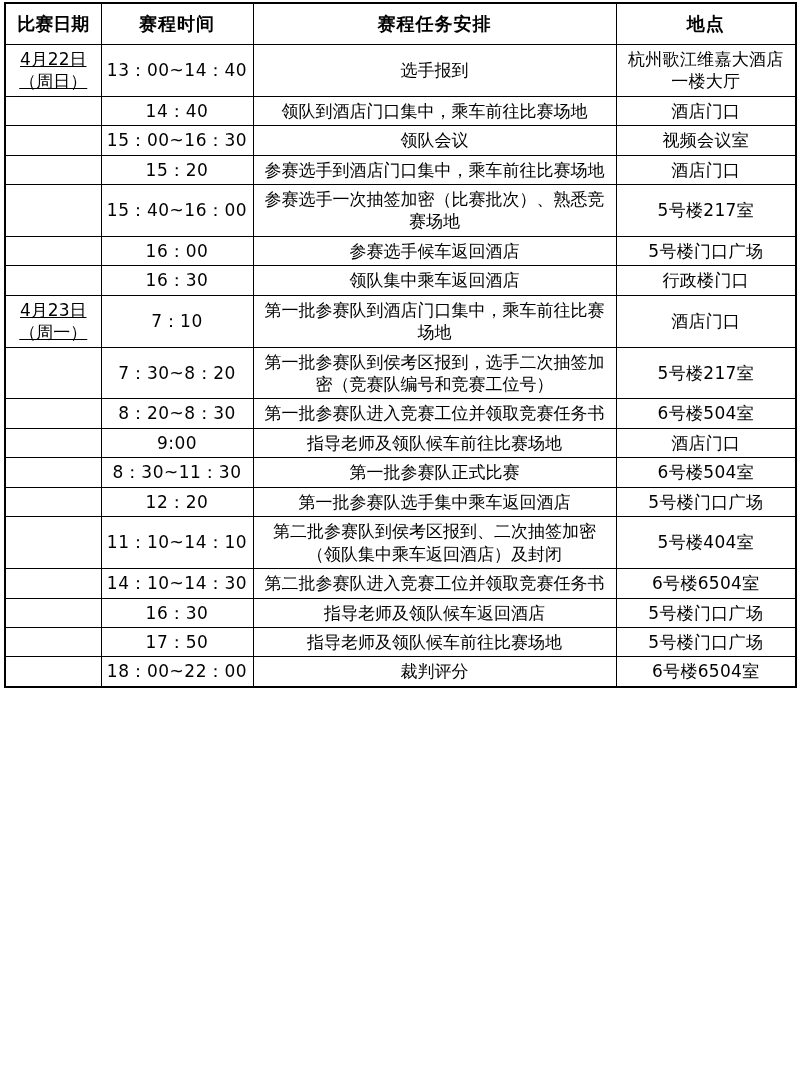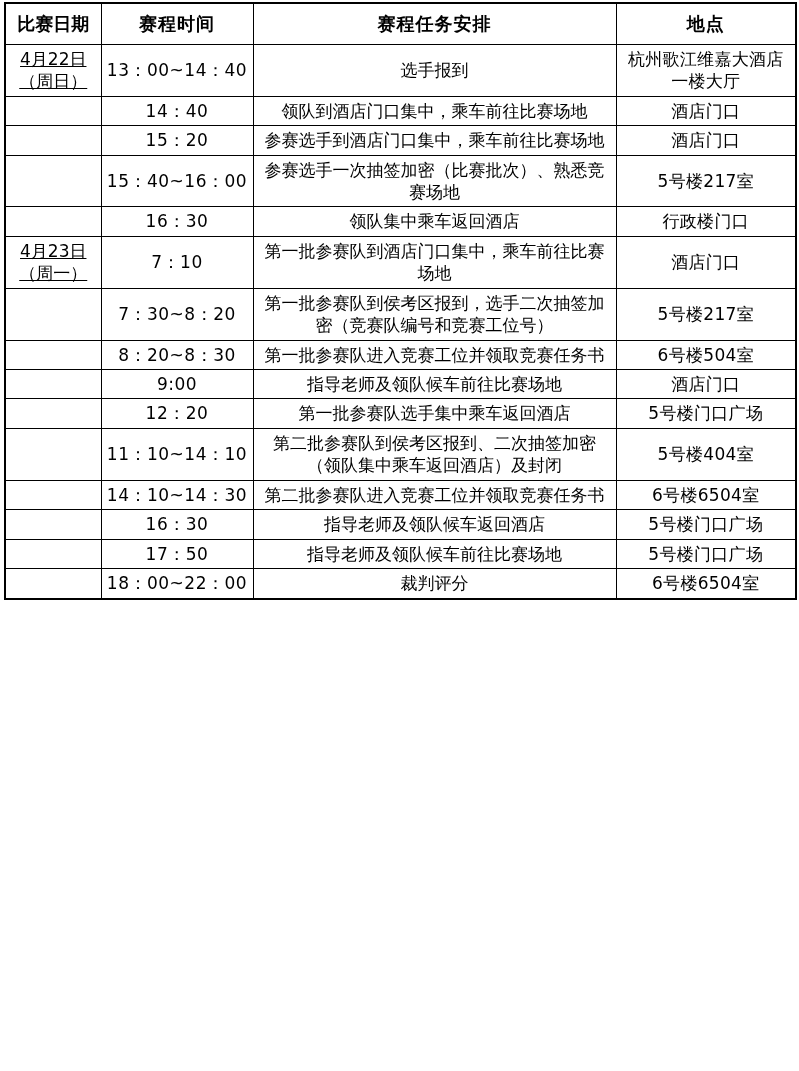--- a/index.html
+++ b/index.html
@@ -97,32 +97,44 @@
           <td class="place-cell">杭州歌江维嘉大酒店一楼大厅</td>
         </tr>
         <tr>
           <td class="date-cell empty"></td>
           <td class="time-cell">14：40</td>
           <td class="task-cell">领队到酒店门口集中，乘车前往比赛场地</td>
           <td class="place-cell">酒店门口</td>
         </tr>
         <tr>
           <td class="date-cell empty"></td>
+          <td class="time-cell">15：00~16：30</td>
+          <td class="task-cell">领队会议</td>
+          <td class="place-cell">视频会议室</td>
+        </tr>
+        <tr>
+          <td class="date-cell empty"></td>
           <td class="time-cell">15：20</td>
           <td class="task-cell">参赛选手到酒店门口集中，乘车前往比赛场地</td>
           <td class="place-cell">酒店门口</td>
         </tr>
         <tr>
           <td class="date-cell empty"></td>
           <td class="time-cell">15：40~16：00</td>
           <td class="task-cell">参赛选手一次抽签加密（比赛批次）、熟悉竞赛场地</td>
           <td class="place-cell">5号楼217室</td>
         </tr>
         <tr>
           <td class="date-cell empty"></td>
+          <td class="time-cell">16：00</td>
+          <td class="task-cell">参赛选手候车返回酒店</td>
+          <td class="place-cell">5号楼门口广场</td>
+        </tr>
+        <tr>
+          <td class="date-cell empty"></td>
           <td class="time-cell">16：30</td>
           <td class="task-cell">领队集中乘车返回酒店</td>
           <td class="place-cell">行政楼门口</td>
         </tr>
         <tr>
           <td class="date-cell">4月23日<br>（周一）</td>
           <td class="time-cell">7：10</td>
           <td class="task-cell">第一批参赛队到酒店门口集中，乘车前往比赛场地</td>
           <td class="place-cell">酒店门口</td>
         </tr>
@@ -136,20 +148,26 @@
           <td class="date-cell empty"></td>
           <td class="time-cell">8：20~8：30</td>
           <td class="task-cell">第一批参赛队进入竞赛工位并领取竞赛任务书</td>
           <td class="place-cell">6号楼504室</td>
         </tr>
         <tr>
           <td class="date-cell empty"></td>
           <td class="time-cell">9:00</td>
           <td class="task-cell">指导老师及领队候车前往比赛场地</td>
           <td class="place-cell">酒店门口</td>
+        </tr>
+        <tr>
+          <td class="date-cell empty"></td>
+          <td class="time-cell">8：30~11：30</td>
+          <td class="task-cell">第一批参赛队正式比赛</td>
+          <td class="place-cell">6号楼504室</td>
         </tr>
         <tr>
           <td class="date-cell empty"></td>
           <td class="time-cell">12：20</td>
           <td class="task-cell">第一批参赛队选手集中乘车返回酒店</td>
           <td class="place-cell">5号楼门口广场</td>
         </tr>
         <tr>
           <td class="date-cell empty"></td>
           <td class="time-cell">11：10~14：10</td>

